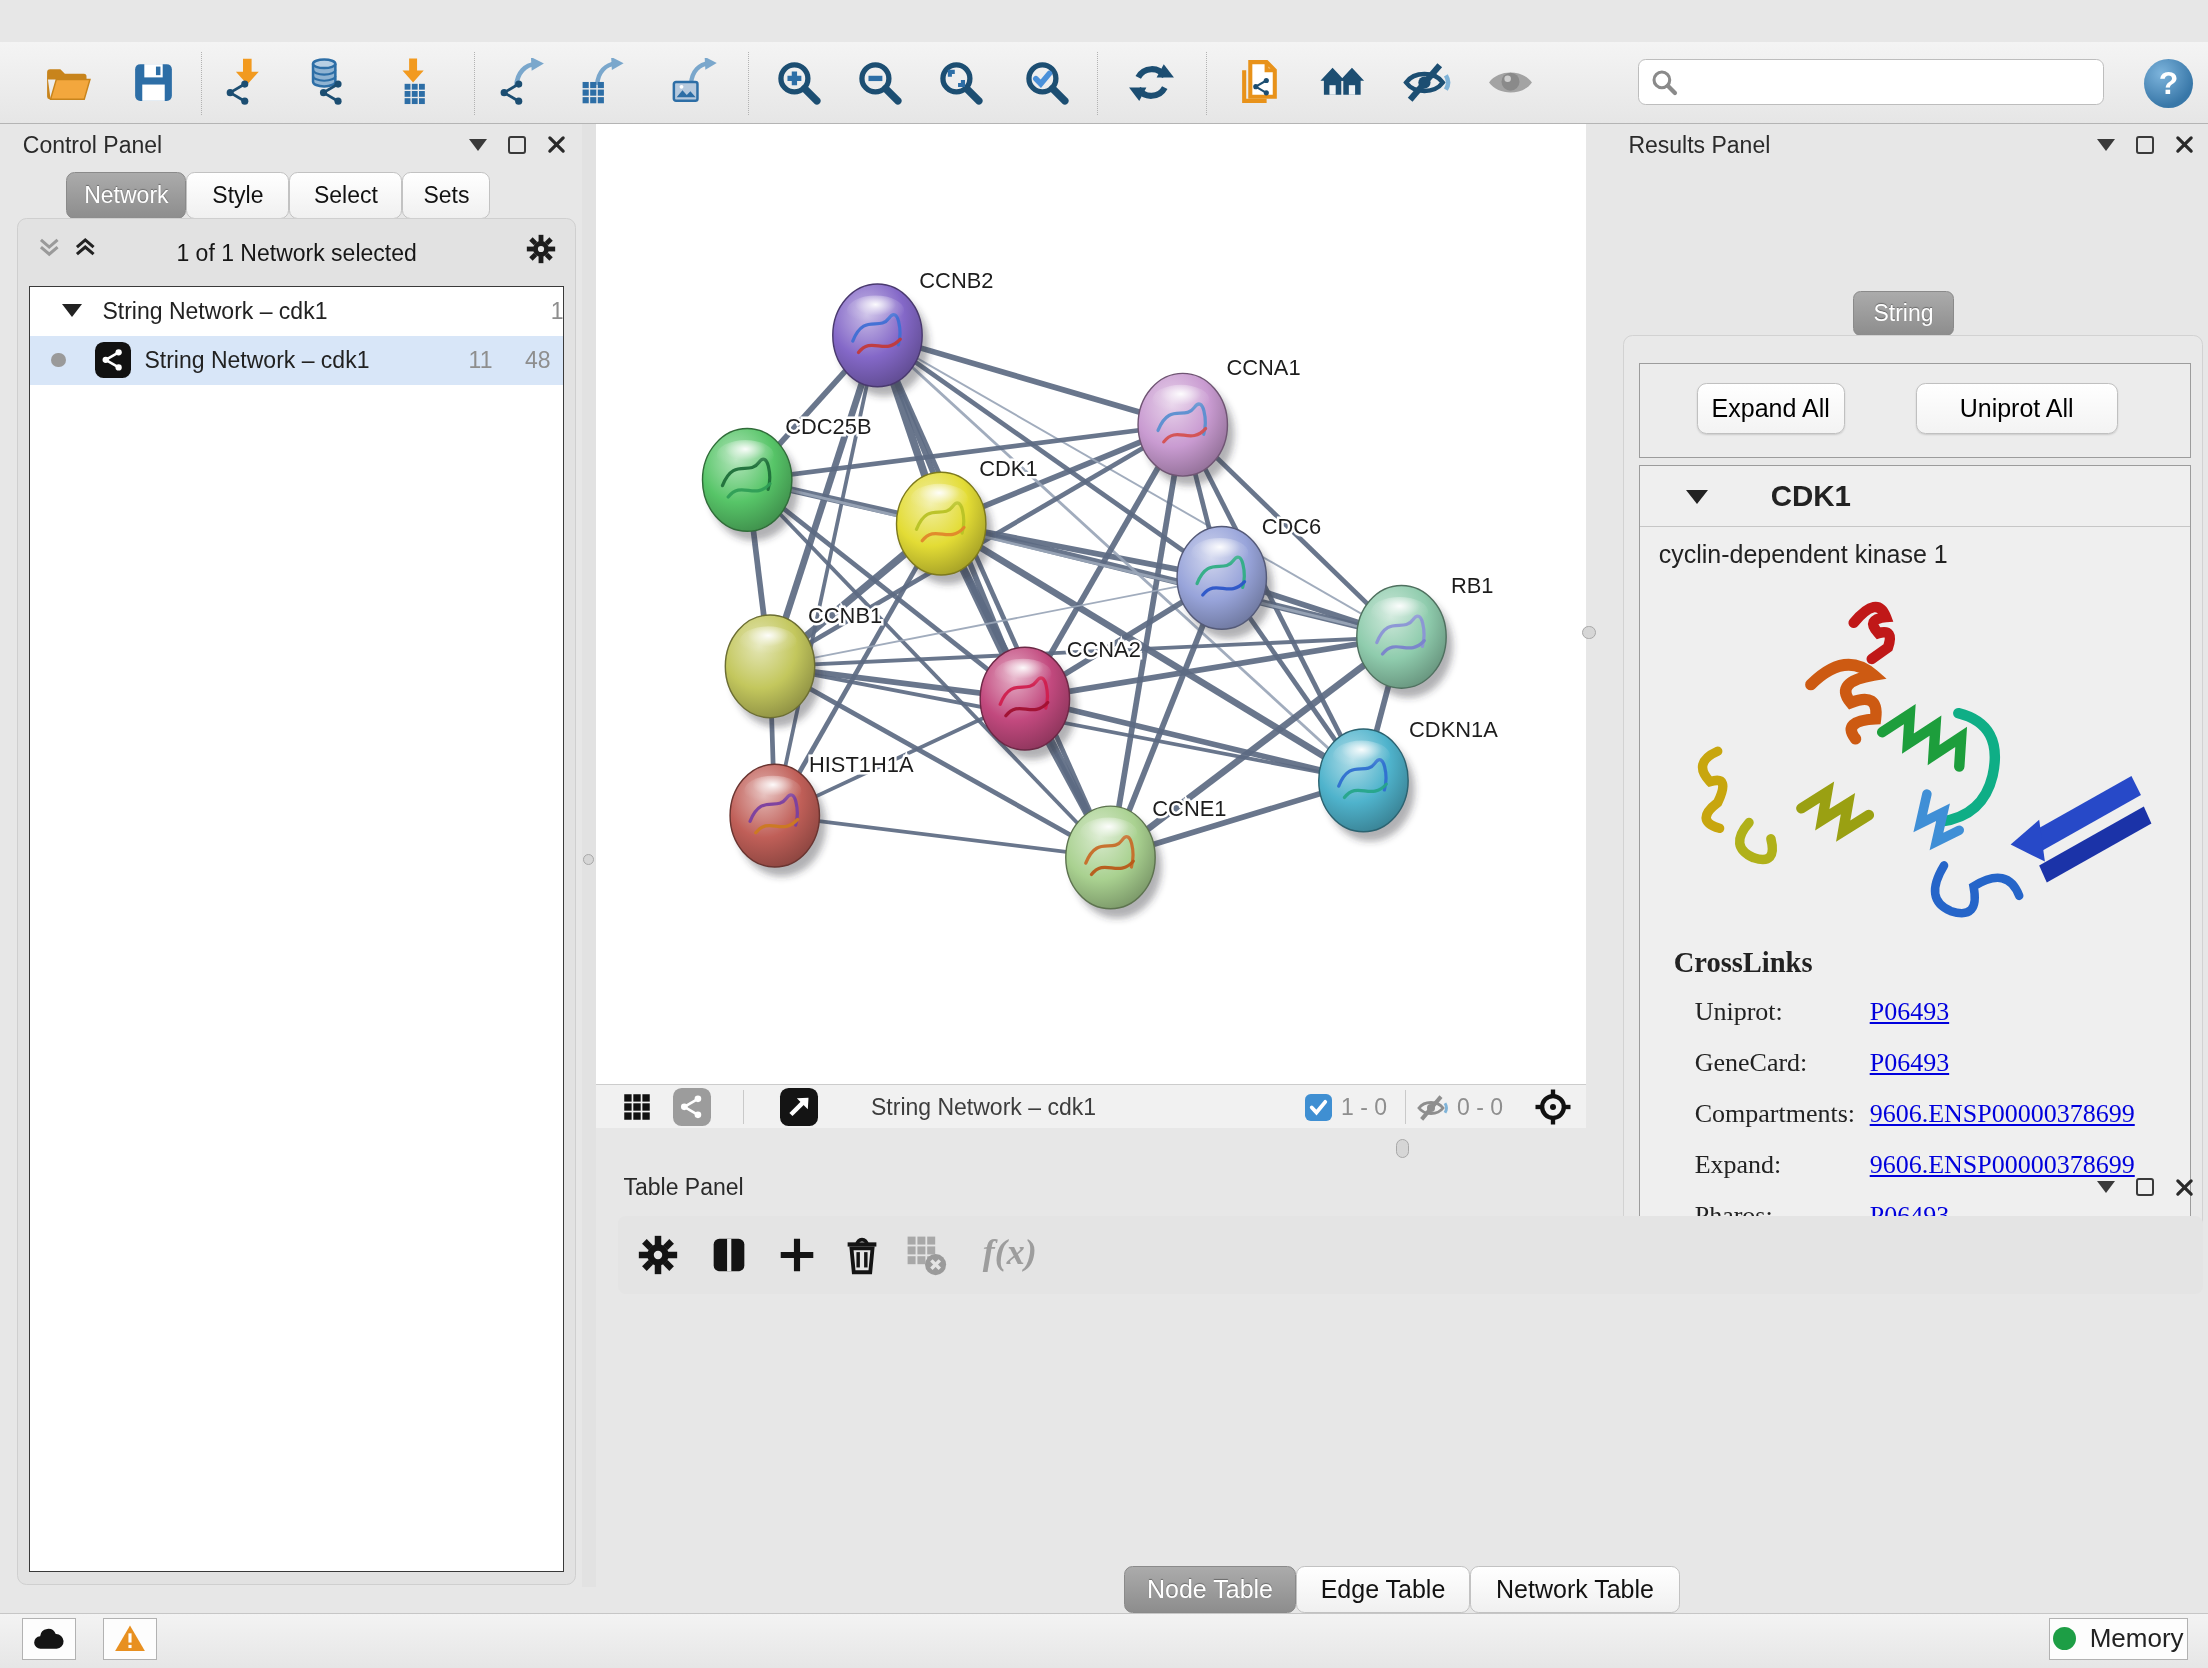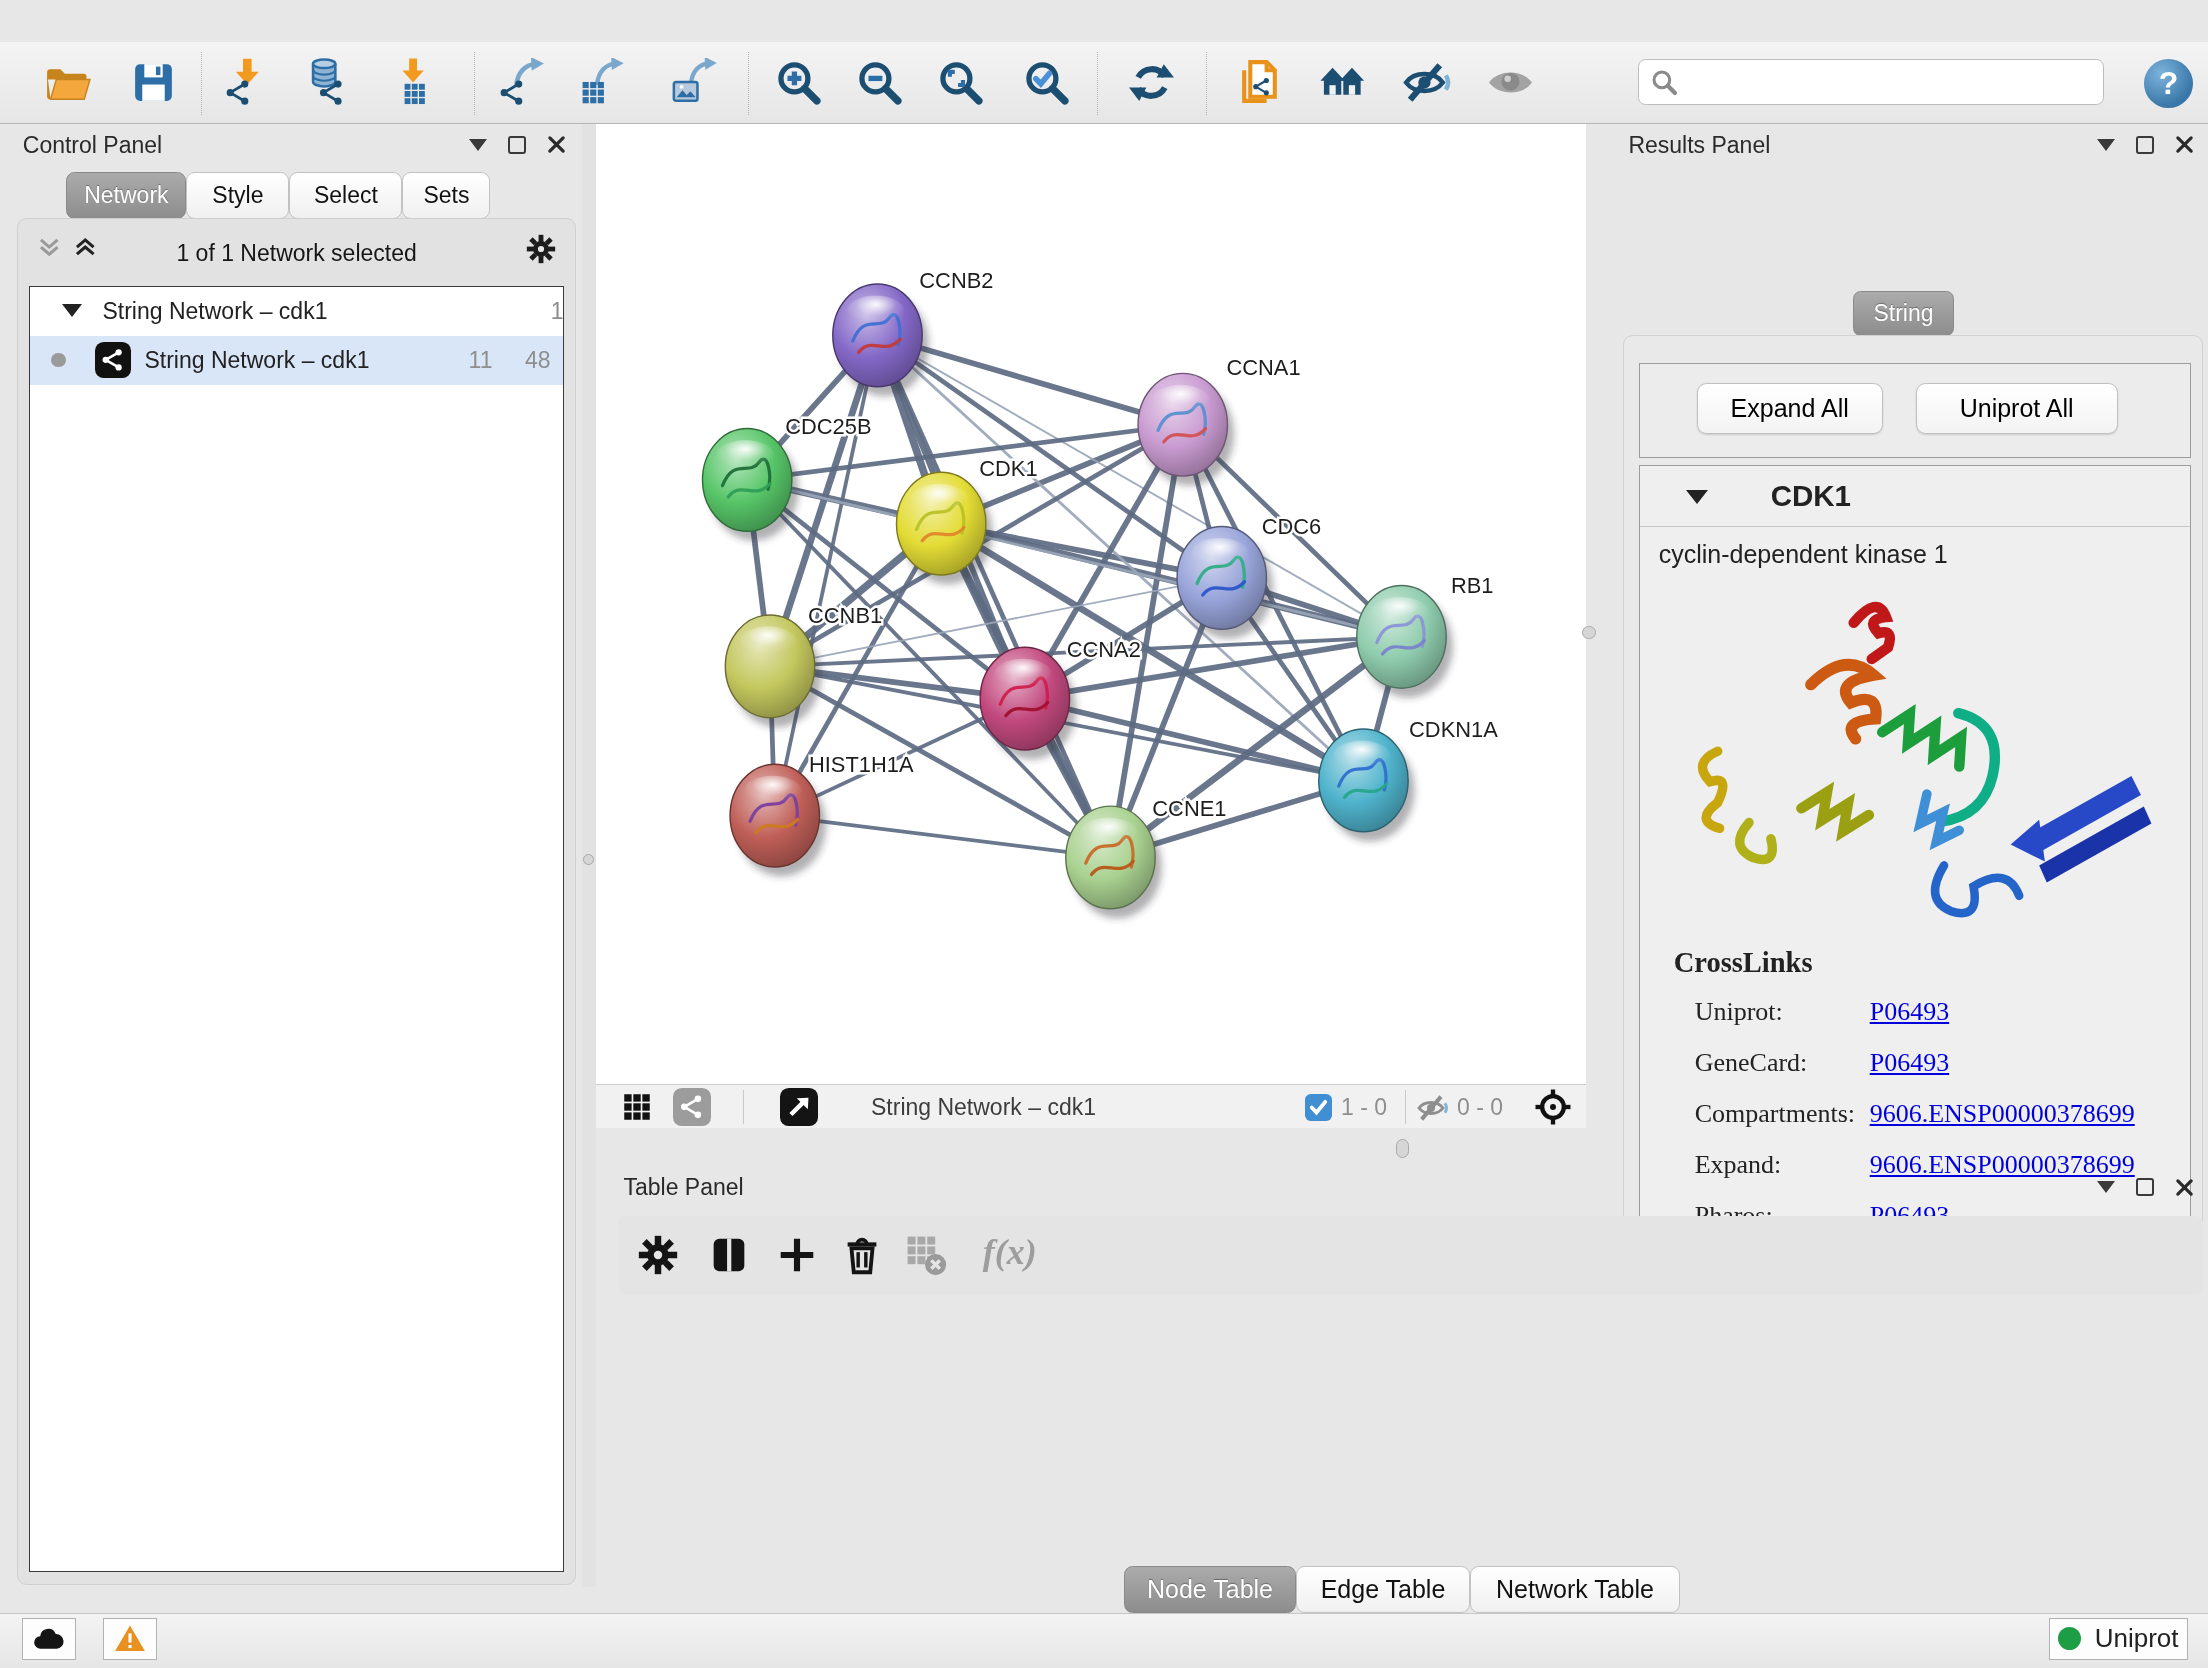--- a/index.html
+++ b/index.html
@@ -711,21 +711,21 @@
     <div class="ph-icons" style="left:480px; top:11.4px">
       <span class="ph-tri"></span>
       <span class="ph-box"></span>
       <svg class="ph-x" width="19" height="19" viewBox="0 0 20 20">
           <path d="M3 3 L17 17 M17 3 L3 17" stroke="#2a2a2a" stroke-width="3.4" stroke-linecap="round"></path>
         </svg>
     </div>
     <span class="tab active rp-tab" style="position:absolute; left:236px">String</span>
     <div class="rp-outer" style="left:5.7px">
       <div class="rp-box1">
-        <button class="rp-btn" style="left:57px; width:186px">Expand All</button>
+        <button class="rp-btn" style="left:57px; width:148px">Expand All</button>
         <button class="rp-btn" style="left:276px; width:202px">Uniprot All</button>
       </div>
       <div class="rp-box2">
         <div class="rp-generow">
           <span class="rp-genetri"></span>
           <span class="rp-gene">CDK1</span>
         </div>
         <div class="rp-desc">cyclin-dependent kinase 1</div>
         <svg class="rp-protein" width="495" height="352" viewBox="0 0 520 370">
           <g fill="none" stroke-linecap="round">
@@ -825,18 +825,18 @@
           <use href="#s-cloud"></use>
         </svg>
       </span>
     <span class="st-btn" style="left:103px; width:54px">
       <svg width="34" height="34" viewBox="0 0 24 24">
           <use href="#s-warn"></use>
         </svg>
       </span>
     <span class="st-btn" style="left:2049px; width:139px">
       <span class="mem-dot"></span>
-      <span class="mem-text">Uniprot</span>
+      <span class="mem-text">Memory</span>
     </span>
   </div>
 
 </div>
 
 
 </body></html>

